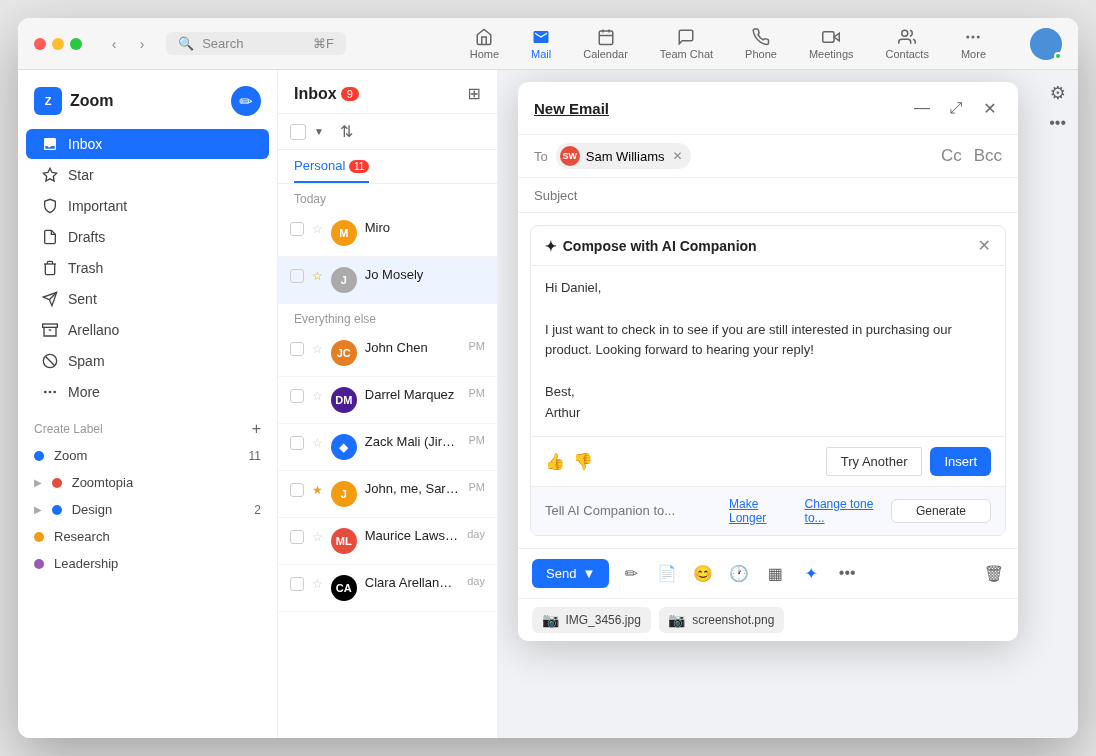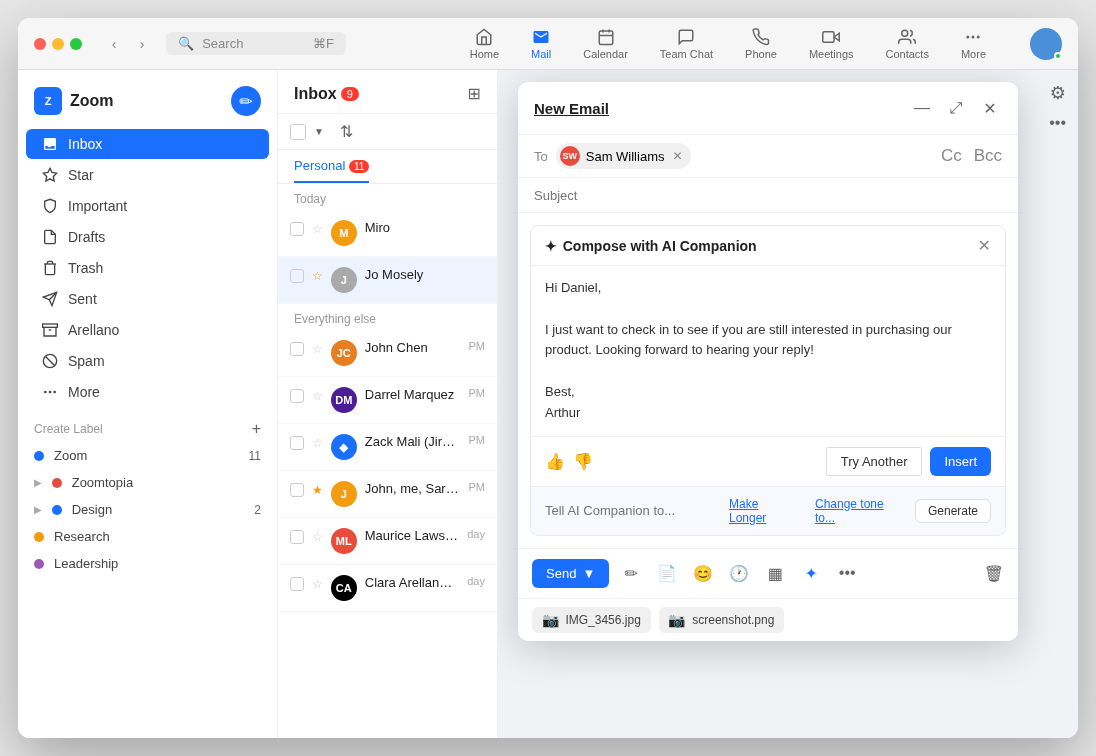--- a/index.html
+++ b/index.html
@@ -76,21 +76,21 @@
     .ai-actions { padding: 10px 14px; display: flex; align-items: center; justify-content: space-between; border-top: 1px solid #eee; }
     .ai-feedback { display: flex; gap: 8px; }
     .feedback-btn { background: none; border: none; cursor: pointer; color: #888; font-size: 16px; }
     .ai-buttons { display: flex; gap: 8px; }
     .try-another-btn { padding: 6px 14px; border: 1px solid #ddd; background: white; border-radius: 2px; font-size: 13px; cursor: pointer; color: #333; }
     .insert-btn { padding: 6px 14px; background: #1a6fff; border: none; border-radius: 6px; font-size: 13px; cursor: pointer; color: white; font-weight: 500; }
     .ai-input-area { padding: 10px 14px; background: #f8f9ff; border-top: 1px solid #eee; }
     .ai-input-row { display: flex; align-items: center; gap: 8px; }
     .ai-text-input { flex: 1; border: none; outline: none; background: transparent; font-size: 13px; color: #888; }
     .ai-suggest-btn { font-size: 12px; color: #1a6fff; cursor: pointer; text-decoration: underline; }
-    .ai-generate-btn { padding: 4px 12px; background: white; border: 1px solid #ddd; border-radius: 6px; font-size: 12px; cursor: pointer; color: #333; margin-left: auto; }
+    .ai-generate-btn { padding: 4px 24px; background: white; border: 1px solid #ddd; border-radius: 6px; font-size: 12px; cursor: pointer; color: #333; margin-left: auto; }
     .compose-toolbar { padding: 10px 14px; border-top: 1px solid #eee; display: flex; align-items: center; gap: 8px; }
     .send-btn { background: #1a6fff; color: white; border: none; border-radius: 6px; padding: 7px 14px; font-size: 13px; font-weight: 500; cursor: pointer; display: flex; align-items: center; gap: 6px; }
     .toolbar-icon { color: #666; font-size: 16px; cursor: pointer; width: 28px; height: 28px; display: flex; align-items: center; justify-content: center; border-radius: 4px; }
     .toolbar-spacer { flex: 1; }
     .delete-icon { color: #666; cursor: pointer; font-size: 16px; }
     .attachments-row { padding: 8px 14px; border-top: 1px solid #eee; display: flex; gap: 8px; }
     .attachment-chip { display: flex; align-items: center; gap: 6px; background: #f0f0f0; border-radius: 6px; padding: 5px 10px; font-size: 12px; color: #444; }
     .attach-icon { font-size: 14px; }
   </style>
 </head>

